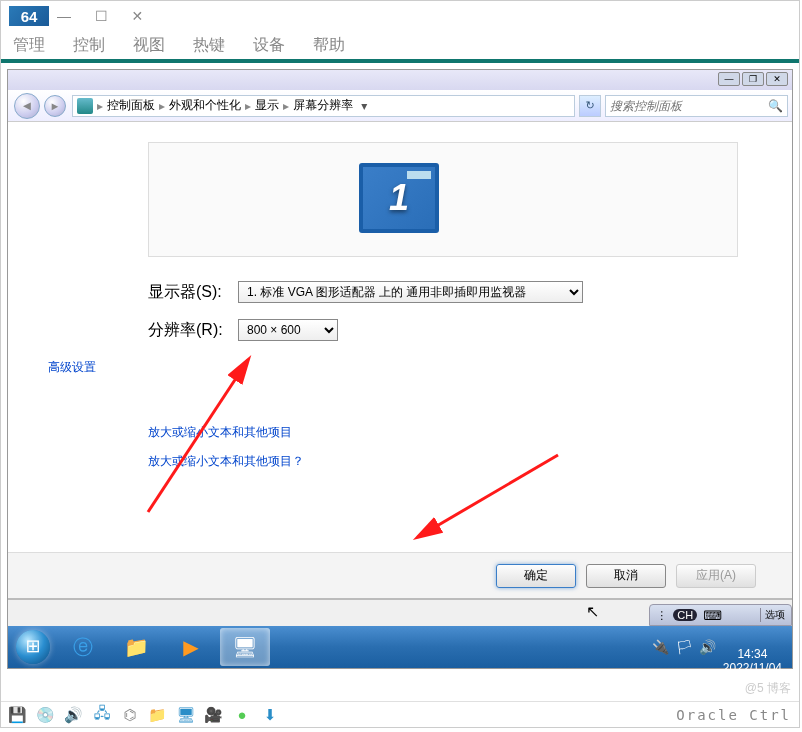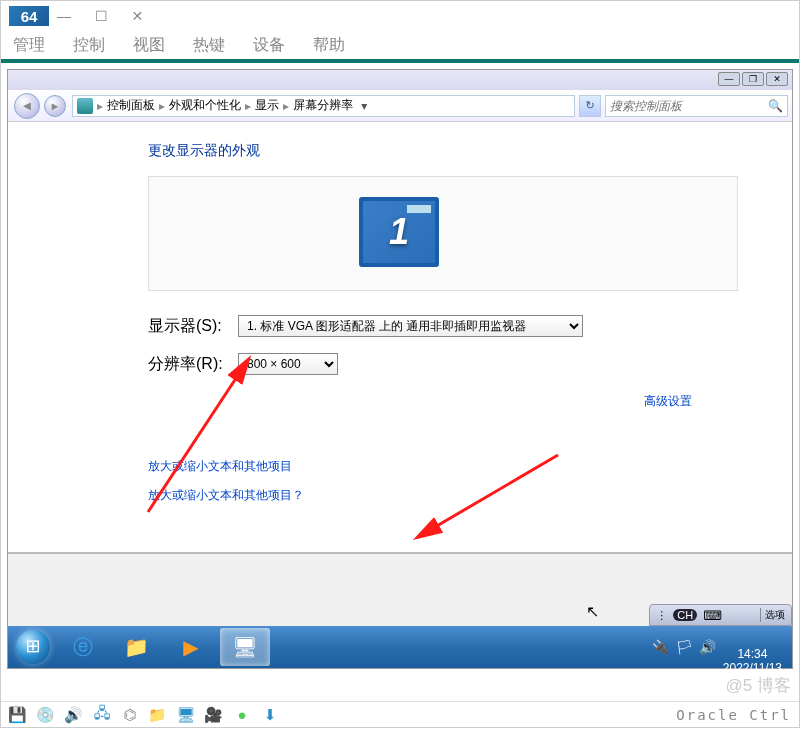--- a/index.html
+++ b/index.html
@@ -43,21 +43,21 @@
 .monitor-preview::after { content: ""; position: absolute; top: 4px; right: 4px; width: 24px; height: 8px; background: #bde; }
 .preview-btns { position: absolute; right: 10px; top: 14px; display: flex; flex-direction: column; gap: 10px; }
 .preview-btns button { width: 80px; height: 24px; border: 1px solid #aaa; background: linear-gradient(to bottom,#fdfdfd,#e8e8e8); border-radius: 3px; font-size: 12px; cursor: pointer; }
 
 .form-row { display: flex; align-items: center; margin-bottom: 16px; padding-left: 100px; }
 .form-row .lbl { width: 90px; font-size: 16px; }
 .form-row select { height: 22px; border: 1px solid #888; font-size: 12px; padding: 0 4px; background: linear-gradient(to bottom,#fff,#eee); }
 .form-row select.wide { width: 345px; }
 .form-row select.narrow { width: 100px; }
 
-.link-row { text-align: right; padding-right: 60px; margin-bottom: 46px; }
+.link-row { text-align: left; padding-right: 60px; margin-bottom: 46px; }
 .link-row a, .links a { color: #0044cc; font-size: 12px; text-decoration: none; cursor: pointer; }
 .links { padding-left: 100px; }
 .links div { margin-bottom: 10px; }
 
 .dialog-footer { border-top: 1px solid #ddd; background: #f4f4f4; height: 46px; display: flex; align-items: center; justify-content: flex-end; gap: 10px; padding: 0 36px; }
 .dialog-footer button { width: 80px; height: 24px; border: 1px solid #888; background: linear-gradient(to bottom,#fdfdfd,#e0e0e0); border-radius: 3px; font-size: 12px; cursor: pointer; }
 .dialog-footer button:disabled { color: #999; border-color: #ccc; }
 .dialog-footer button.primary { border: 1px solid #3a7ec8; box-shadow: 0 0 4px rgba(58,126,200,0.6); }
 
 
@@ -84,21 +84,21 @@
 
 .ime-bar { position: absolute; bottom: 42px; right: 0; height: 22px; background: linear-gradient(to bottom,#d8e0f0,#b8c0d8); border: 1px solid #99a; border-radius: 4px 4px 0 0; display: flex; align-items: center; gap: 6px; padding: 0 6px; font-size: 11px; }
 .ime-bar .ime-lang { background: #223; color: #fff; padding: 0 4px; border-radius: 6px; }
 .ime-bar .ime-kb { font-size: 13px; }
 .ime-opt { border-left: 1px solid #889; padding-left: 4px; font-size: 10px; margin-left: 32px; }
 
 
 .vb-statusbar { position: absolute; bottom: 0; left: 0; right: 0; height: 26px; background: #fff; border-top: 1px solid #e0e0e0; display: flex; align-items: center; padding: 0 8px; gap: 10px; }
 .vb-statusbar .st-ic { width: 18px; height: 18px; display: flex; align-items: center; justify-content: center; font-size: 15px; }
 .vb-statusbar .host-key { margin-left: auto; color: #888; font-size: 14px; font-family: monospace; letter-spacing: 2px; }
-.watermark { position: absolute; right: 8px; bottom: 30px; color: #ccc; font-size: 17px; }
+.watermark { position: absolute; right: 8px; bottom: 30px; color: #ccc; font-size: 12px; }
 </style>
 </head>
 <body>
 
 <div class="vb-window">
 
   <div class="vb-titlebar">
     <div class="vb-icon">64</div>
     <div class="vb-ctrls">
       <span>—</span>
@@ -141,21 +141,20 @@
           <span class="bc-drop">▾</span>
         </div>
         <div class="refresh-btn">↻</div>
         <div class="search-box">
           <input placeholder="搜索控制面板" style="">
           <span class="search-ic">🔍</span>
         </div>
       </div>
 
       <div class="cp-body">
-        <div class="cp-heading">更改显示器的外观</div>
 
         <div class="preview-box">
           <div class="monitor-preview">
             <div class="num">1</div>
           </div>
         </div>
 
         <div class="form-row">
           <div class="lbl">显示器(S):</div>
           <select class="wide">
@@ -192,20 +191,25 @@
               <marker id="ah2" markerWidth="10" markerHeight="10" refX="8" refY="3" orient="auto">
                 <path d="M0,0 L0,6 L10,3 z" fill="#ff1a1a"></path>
               </marker>
             </defs>
           <line x1="150" y1="8" x2="10" y2="90" stroke="#ff1a1a" stroke-width="3" marker-end="url(#ah2)"></line>
         </svg>
 
         <div class="cursor">↖</div>
       </div>
 
+      <div class="dialog-footer">
+        <button class="primary">确定</button>
+        <button>取消</button>
+        <button disabled="">应用(A)</button>
+      </div>
     </div>
 
     <div class="ime-bar">
       <span>⋮</span>
       <span class="ime-lang">CH</span>
       <span class="ime-kb">⌨</span>
       <span class="ime-opt">选项</span>
     </div>
 
     <div class="win-taskbar">
@@ -215,21 +219,21 @@
       <div class="tb-item ie">ⓔ</div>
       <div class="tb-item folder">📁</div>
       <div class="tb-item media">▶</div>
       <div class="tb-item cp active">🖥</div>
       <div class="tb-tray">
         <span class="tray-ic">🔌</span>
         <span class="tray-ic">🏳</span>
         <span class="tray-ic">🔊</span>
         <div class="tb-clock">
           <div>14:34</div>
-          <div>2022/11/13</div>
+          <div>2022/11/04</div>
         </div>
       </div>
     </div>
 
   </div>
 
   <div class="vb-statusbar">
     <div class="st-ic" style="color:#2a8ec8">💾</div>
     <div class="st-ic" style="color:#2a8ec8">💿</div>
     <div class="st-ic" style="color:#2a8ec8">🔊</div>

